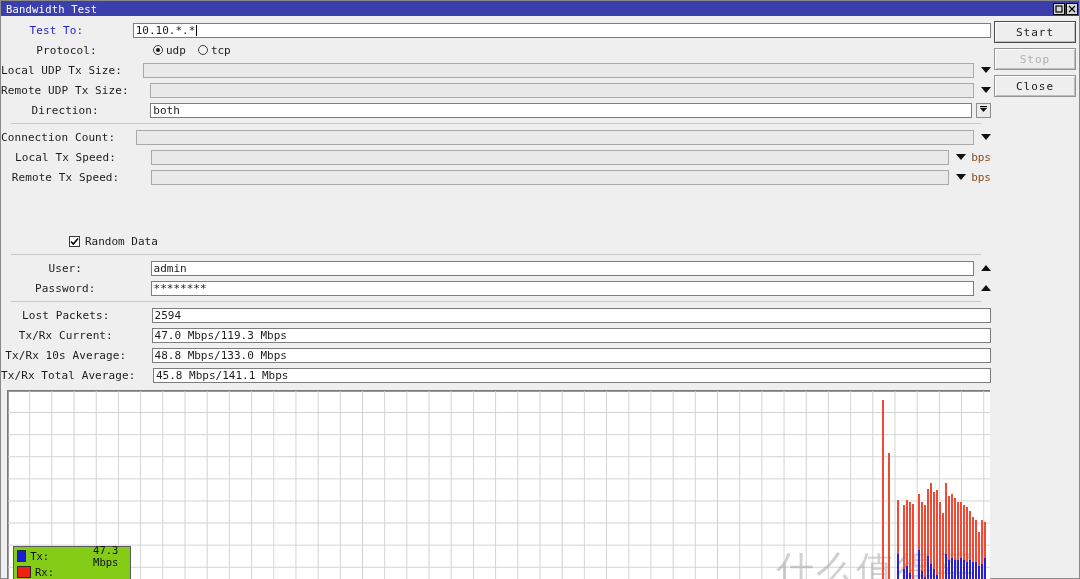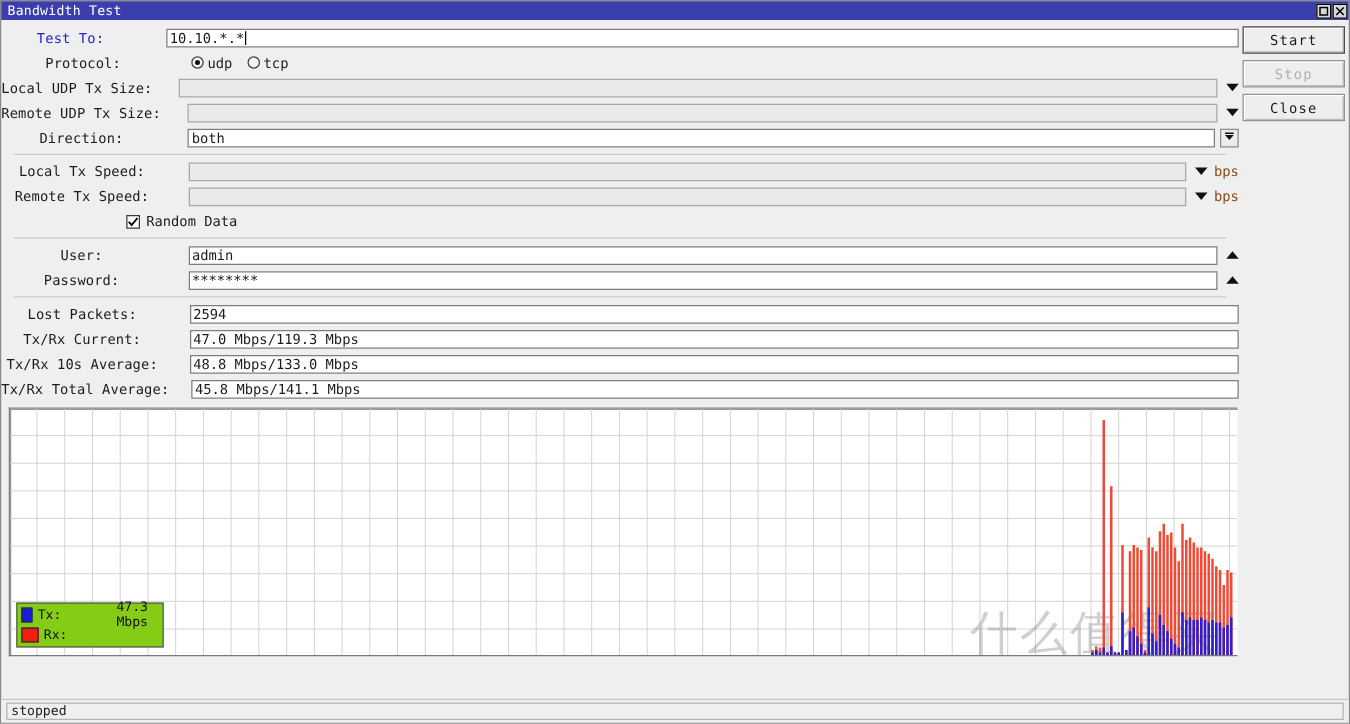--- a/index.html
+++ b/index.html
@@ -71,21 +71,21 @@
 
   .sep{height:1px;background:#c9c9c9;margin:3px 10px 3px 10px;}
 
   .radio-wrap{display:flex;align-items:center;gap:3px;margin-right:12px;}
   .radio{width:10px;height:10px;border-radius:50%;border:1px solid #3c3c3c;
          background:#f4f4f4;box-sizing:border-box;position:relative;}
   .radio.sel::after{content:"";position:absolute;left:2px;top:2px;width:4px;height:4px;
                     border-radius:50%;background:#111;}
   .radio-txt{font-size:11px;color:#1c1c1c;}
 
-  .cbrow{display:flex;align-items:center;padding-left:100px;height:20px;}
+  .cbrow{display:flex;align-items:center;padding-left:68px;height:20px;margin-top:44px;}
   .cb{width:11px;height:11px;border:1px solid #3a3a3a;background:#fff;
       box-sizing:border-box;display:flex;align-items:center;justify-content:center;
       margin-right:5px;}
   .cb svg{display:block;}
 
   
   .chartwrap{margin:5px 0 0 6px;width:983px;height:199px;
              border:1px solid #7a7a7a;border-right:none;background:#fff;
              box-shadow:inset 1px 1px 0 #9a9a9a;position:relative;overflow:hidden;
              box-sizing:border-box;}
@@ -193,20 +193,27 @@
             <svg width="9" height="9" viewBox="0 0 9 9">
                 <path d="M1 3 L4.5 7 L8 3 Z" fill="#111"></path>
                 <rect x="1" y="1" width="7" height="1.2" fill="#111"></rect>
               </svg>
           </span>
         </div>
       </div>
 
       <div class="sep"></div>
 
+      <div class="row">
+        <div class="lbl">Connection Count:</div>
+        <div class="fld w-full">
+          <span></span>
+        </div>
+        <div class="tri-down"></div>
+      </div>
 
       <div class="row">
         <div class="lbl">Local Tx Speed:</div>
         <div class="fld w-speed">
           <span></span>
         </div>
         <div class="tri-down"></div>
         <span class="bps">bps</span>
       </div>
 

